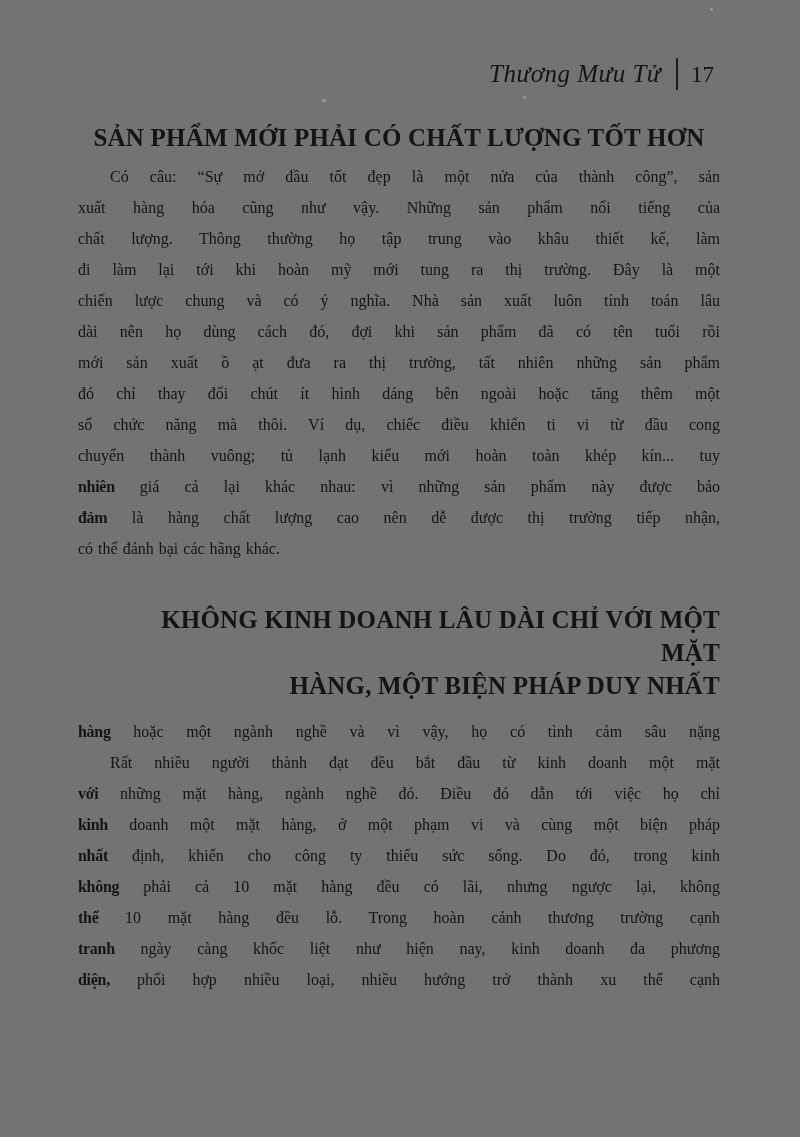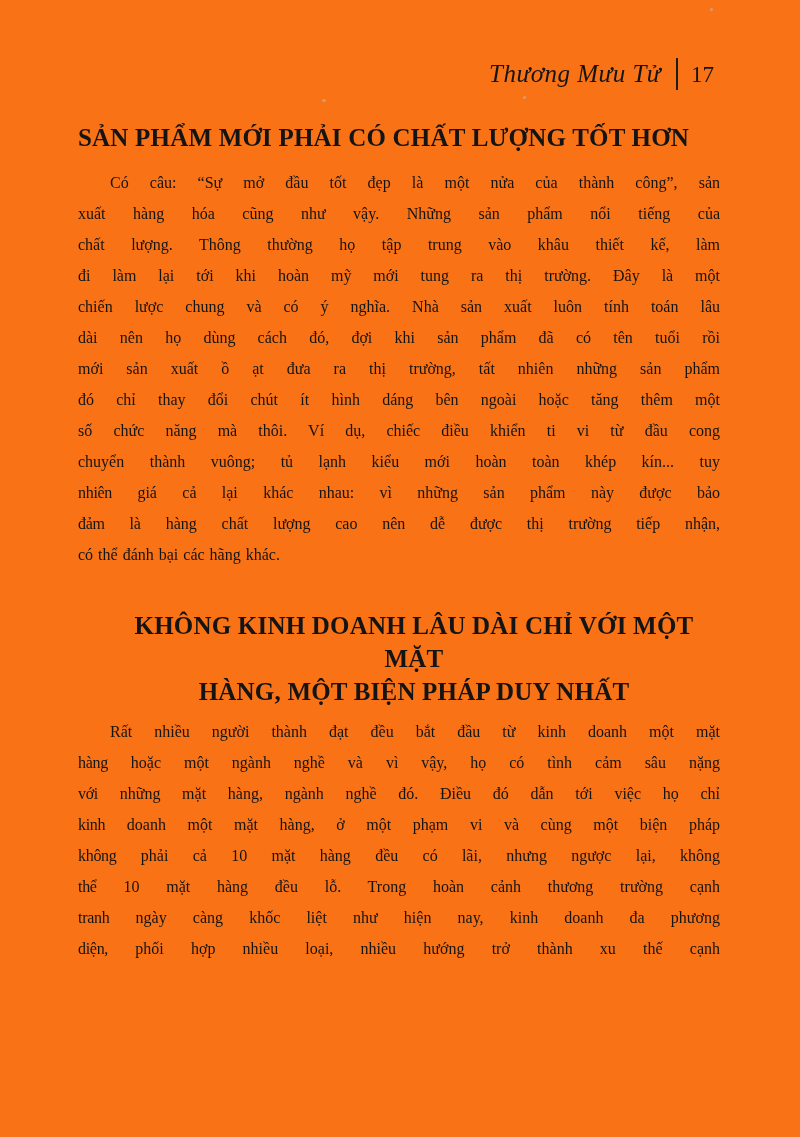--- a/index.html
+++ b/index.html
@@ -49,28 +49,29 @@
   
   .heading {
     margin: 0;
     font-size: 25px;
     font-weight: bold;
     line-height: 33px;
     letter-spacing: 0.2px;
   }
   .section-1 .heading {
     margin-top: 30px;
-    margin-bottom: 13px;
+    text-align: center;
+    margin-bottom: 7px;
     font-family: Liberation Serif, serif;
   }
   .section-2 .heading {
     margin-top: 39px;
-    text-align: center;
+    text-align: right;
     padding-left: 30px;
-    margin-bottom: 8px;
+    margin-bottom: 14px;
   }
   
   .paragraph {
     width: 642px;
   }
   .line {
     font-size: 16px;
     line-height: 31px;
     height: 31px;
     text-align: justify;
@@ -79,35 +80,35 @@
     overflow: hidden;
     word-spacing: 1px;
   }
   .line.indent {
     padding-left: 32px;
   }
   .line.lastline {
     text-align-last: left;
   }
   .line b.lead {
-    font-weight: normal;
+    font-weight: bold;
     letter-spacing: -0.3px;
   }
   
   .speck {
     position: absolute;
     background: #bdbdbd;
     border-radius: 50%;
     opacity: 0.55;
   }
 </style>
 </head>
 <body style="color: rgb(20, 20, 20);">
 
-<div class="page" style="background: #f97316;">
+<div class="page" style="background: #737373;">
 
   <div class="running-header">
     <span class="book-title">Thương Mưu Tử</span><span class="header-rule"></span><span class="page-number">17</span>
   </div>
 
   <div class="section section-1">
     <h2 class="heading">
         <div>SẢN PHẨM MỚI PHẢI CÓ CHẤT LƯỢNG TỐT HƠN</div>
       </h2>
     <div class="paragraph">
@@ -126,24 +127,25 @@
         <div class="line lastline">có thể đánh bại các hãng khác.</div>
       </div>
   </div>
 
   <div class="section section-2">
     <h2 class="heading">
         <div>KHÔNG KINH DOANH LÂU DÀI CHỈ VỚI MỘT MẶT</div>
         <div>HÀNG, MỘT BIỆN PHÁP DUY NHẤT</div>
       </h2>
     <div class="paragraph">
+        <div class="line"><b class="lead">hàng</b> hoặc một ngành nghề và vì vậy, họ có tình cảm sâu nặng</div>
         <div class="line indent">Rất nhiều người thành đạt đều bắt đầu từ kinh doanh một mặt</div>
-        <div class="line"><b class="lead">hàng</b> hoặc một ngành nghề và vì vậy, họ có tình cảm sâu nặng</div>
         <div class="line"><b class="lead">với</b> những mặt hàng, ngành nghề đó. Điều đó dẫn tới việc họ chỉ</div>
         <div class="line"><b class="lead">kinh</b> doanh một mặt hàng, ở một phạm vi và cùng một biện pháp</div>
+        <div class="line"><b class="lead">nhất</b> định, khiến cho công ty thiếu sức sống. Do đó, trong kinh</div>
         <div class="line"><b class="lead">không</b> phải cả 10 mặt hàng đều có lãi, nhưng ngược lại, không</div>
         <div class="line"><b class="lead">thể</b> 10 mặt hàng đều lỗ. Trong hoàn cảnh thương trường cạnh</div>
         <div class="line"><b class="lead">tranh</b> ngày càng khốc liệt như hiện nay, kinh doanh đa phương</div>
         <div class="line"><b class="lead">diện,</b> phối hợp nhiều loại, nhiều hướng trở thành xu thế cạnh</div>
       </div>
   </div>
 
   <div class="speck" style="left:710px; top:8px;  width:3px; height:3px;"></div>
   <div class="speck" style="left:322px; top:99px; width:4px; height:3px;"></div>
   <div class="speck" style="left:523px; top:96px; width:3px; height:3px;"></div>

